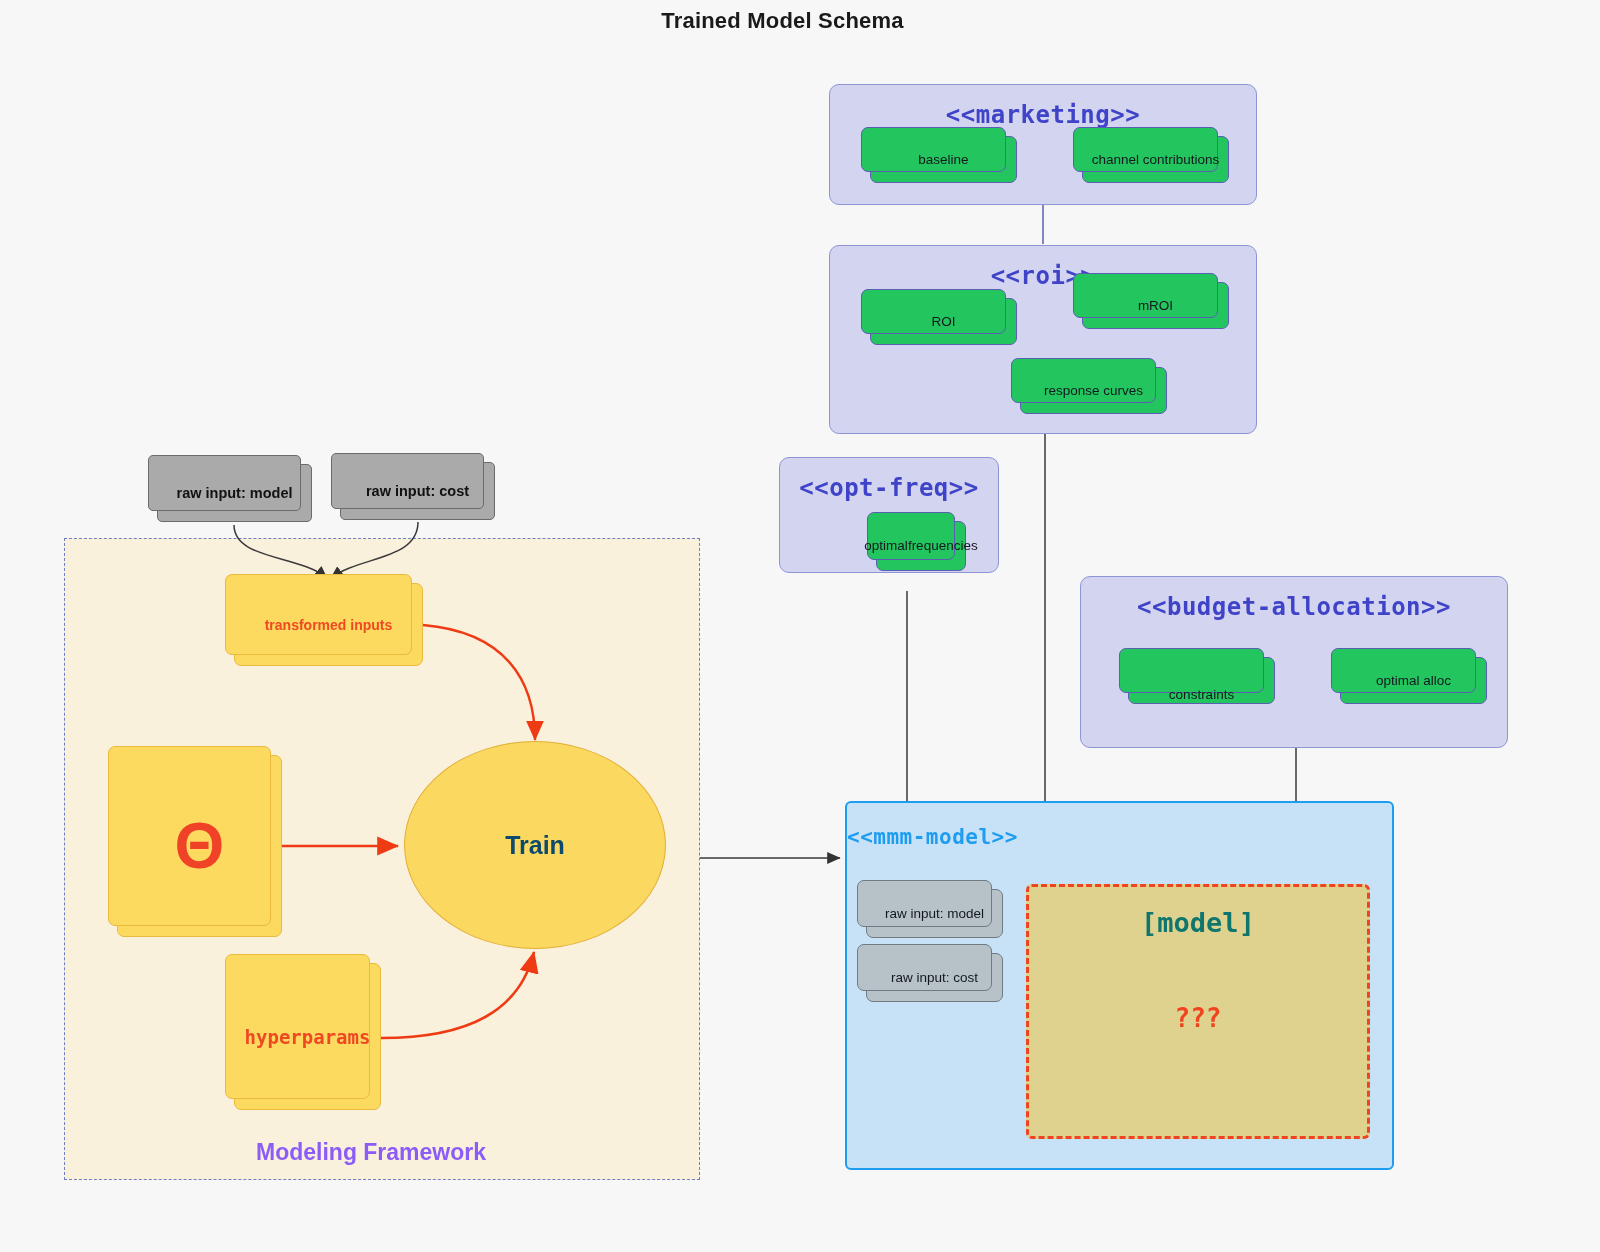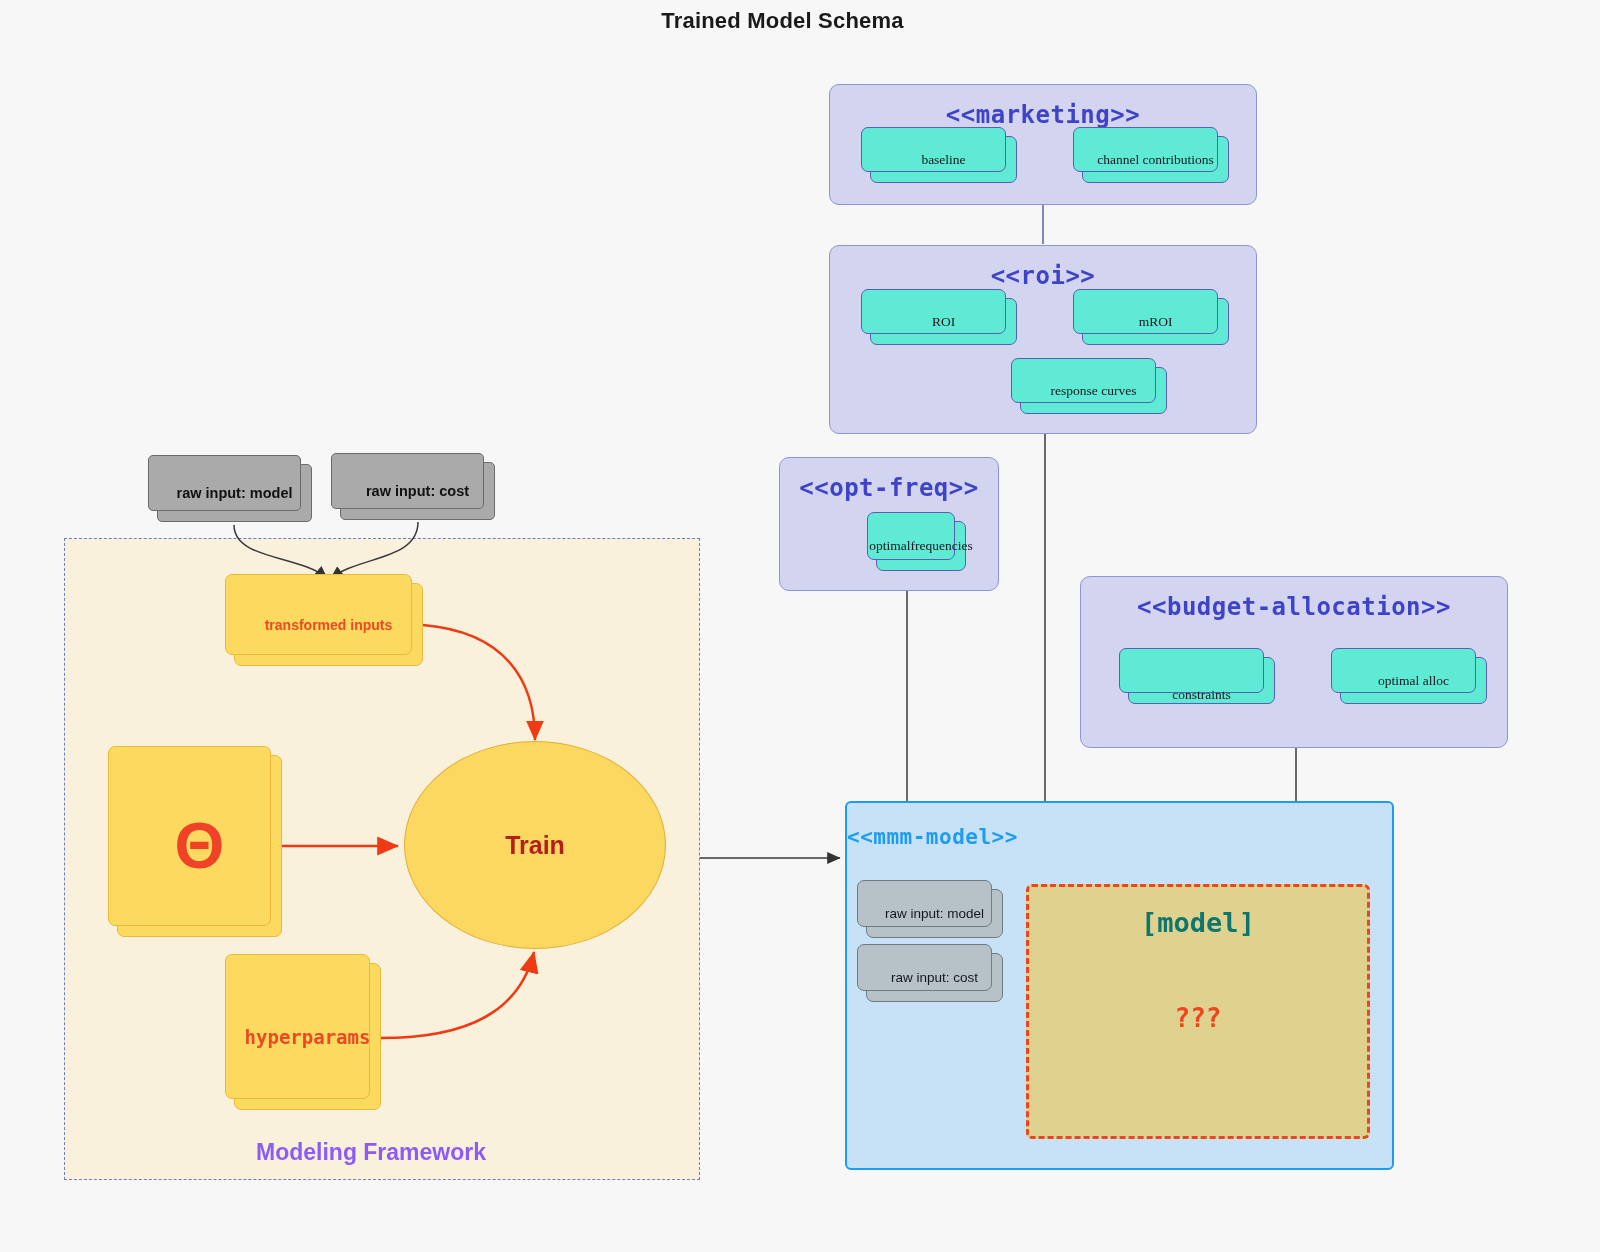--- a/index.html
+++ b/index.html
@@ -84,28 +84,27 @@
     top: 16px;
     width: 100%;
     text-align: center;
     font-family: "DejaVu Sans Mono", monospace;
     font-weight: bold;
     font-size: 24px;
     color: #3f43c8;
     letter-spacing: 0.5px;
   }
   .purple-card {
-    background: #5eead4;
+    background: #22c55e;
     border: 1.6px solid #5a5fb4;
     border-radius: 7px;
     color: #14181f;
     font-size: 13.5px;
     line-height: 1.15;
     z-index: 11;
-    font-family: Liberation Serif, serif;
   }
 
   
   .gray-card {
     background: #aaaaaa;
     border: 1.4px solid #6b6b6b;
     border-radius: 5px;
     color: #111;
     font-size: 14.5px;
     font-weight: bold;
@@ -152,21 +151,21 @@
   .theta-glyph {
     font-size: 64px;
     font-weight: bold;
     color: #ef4226;
     line-height: 1;
   }
   #train-ellipse {
     background: #fbd85f;
     border: 1.8px solid #e3ae34;
     border-radius: 50%;
-    color: #b91c1c;
+    color: #0c4a6e;
     font-size: 25px;
     font-weight: bold;
   }
 
   
   #mmm-frame {
     position: absolute;
     box-sizing: border-box;
     background: #c7e2f7;
     border: 2.2px solid #1e9cf0;
@@ -297,28 +296,28 @@
   <div class="node purple-card stack" style="left:1082px; top:136px; width:147px; height:47px;">
     <span>channel contributions</span>
   </div>
 
   <div class="group-frame" style="left:829px; top:245px; width:428px; height:189px;">
     <div class="group-title">&lt;&lt;roi&gt;&gt;</div>
   </div>
   <div class="node purple-card stack" style="left:870px; top:298px; width:147px; height:47px;">
     <span>ROI</span>
   </div>
-  <div class="node purple-card stack" style="left:1082px; top:298px; width:147px; height:47px;align-items:center;">
+  <div class="node purple-card stack" style="left:1082px; top:282px; width:147px; height:47px;align-items:center;">
     <span>mROI</span>
   </div>
   <div class="node purple-card stack" style="left:1020px; top:367px; width:147px; height:47px;">
     <span>response curves</span>
   </div>
 
-  <div class="group-frame" style="left:779px; top:457px; width:220px; height:134px;">
+  <div class="group-frame" style="left:779px; top:457px; width:220px; height:116px;">
     <div class="group-title">&lt;&lt;opt-freq&gt;&gt;</div>
   </div>
   <div class="node purple-card stack" style="left:876px; top:521px; width:90px; height:50px; flex-direction:row;">
     <span>optimal</span>
     <span>frequencies</span>
   </div>
 
   <div class="group-frame" style="left:1080px; top:576px; width:428px; height:172px;">
     <div class="group-title">&lt;&lt;budget-allocation&gt;&gt;</div>
   </div>

